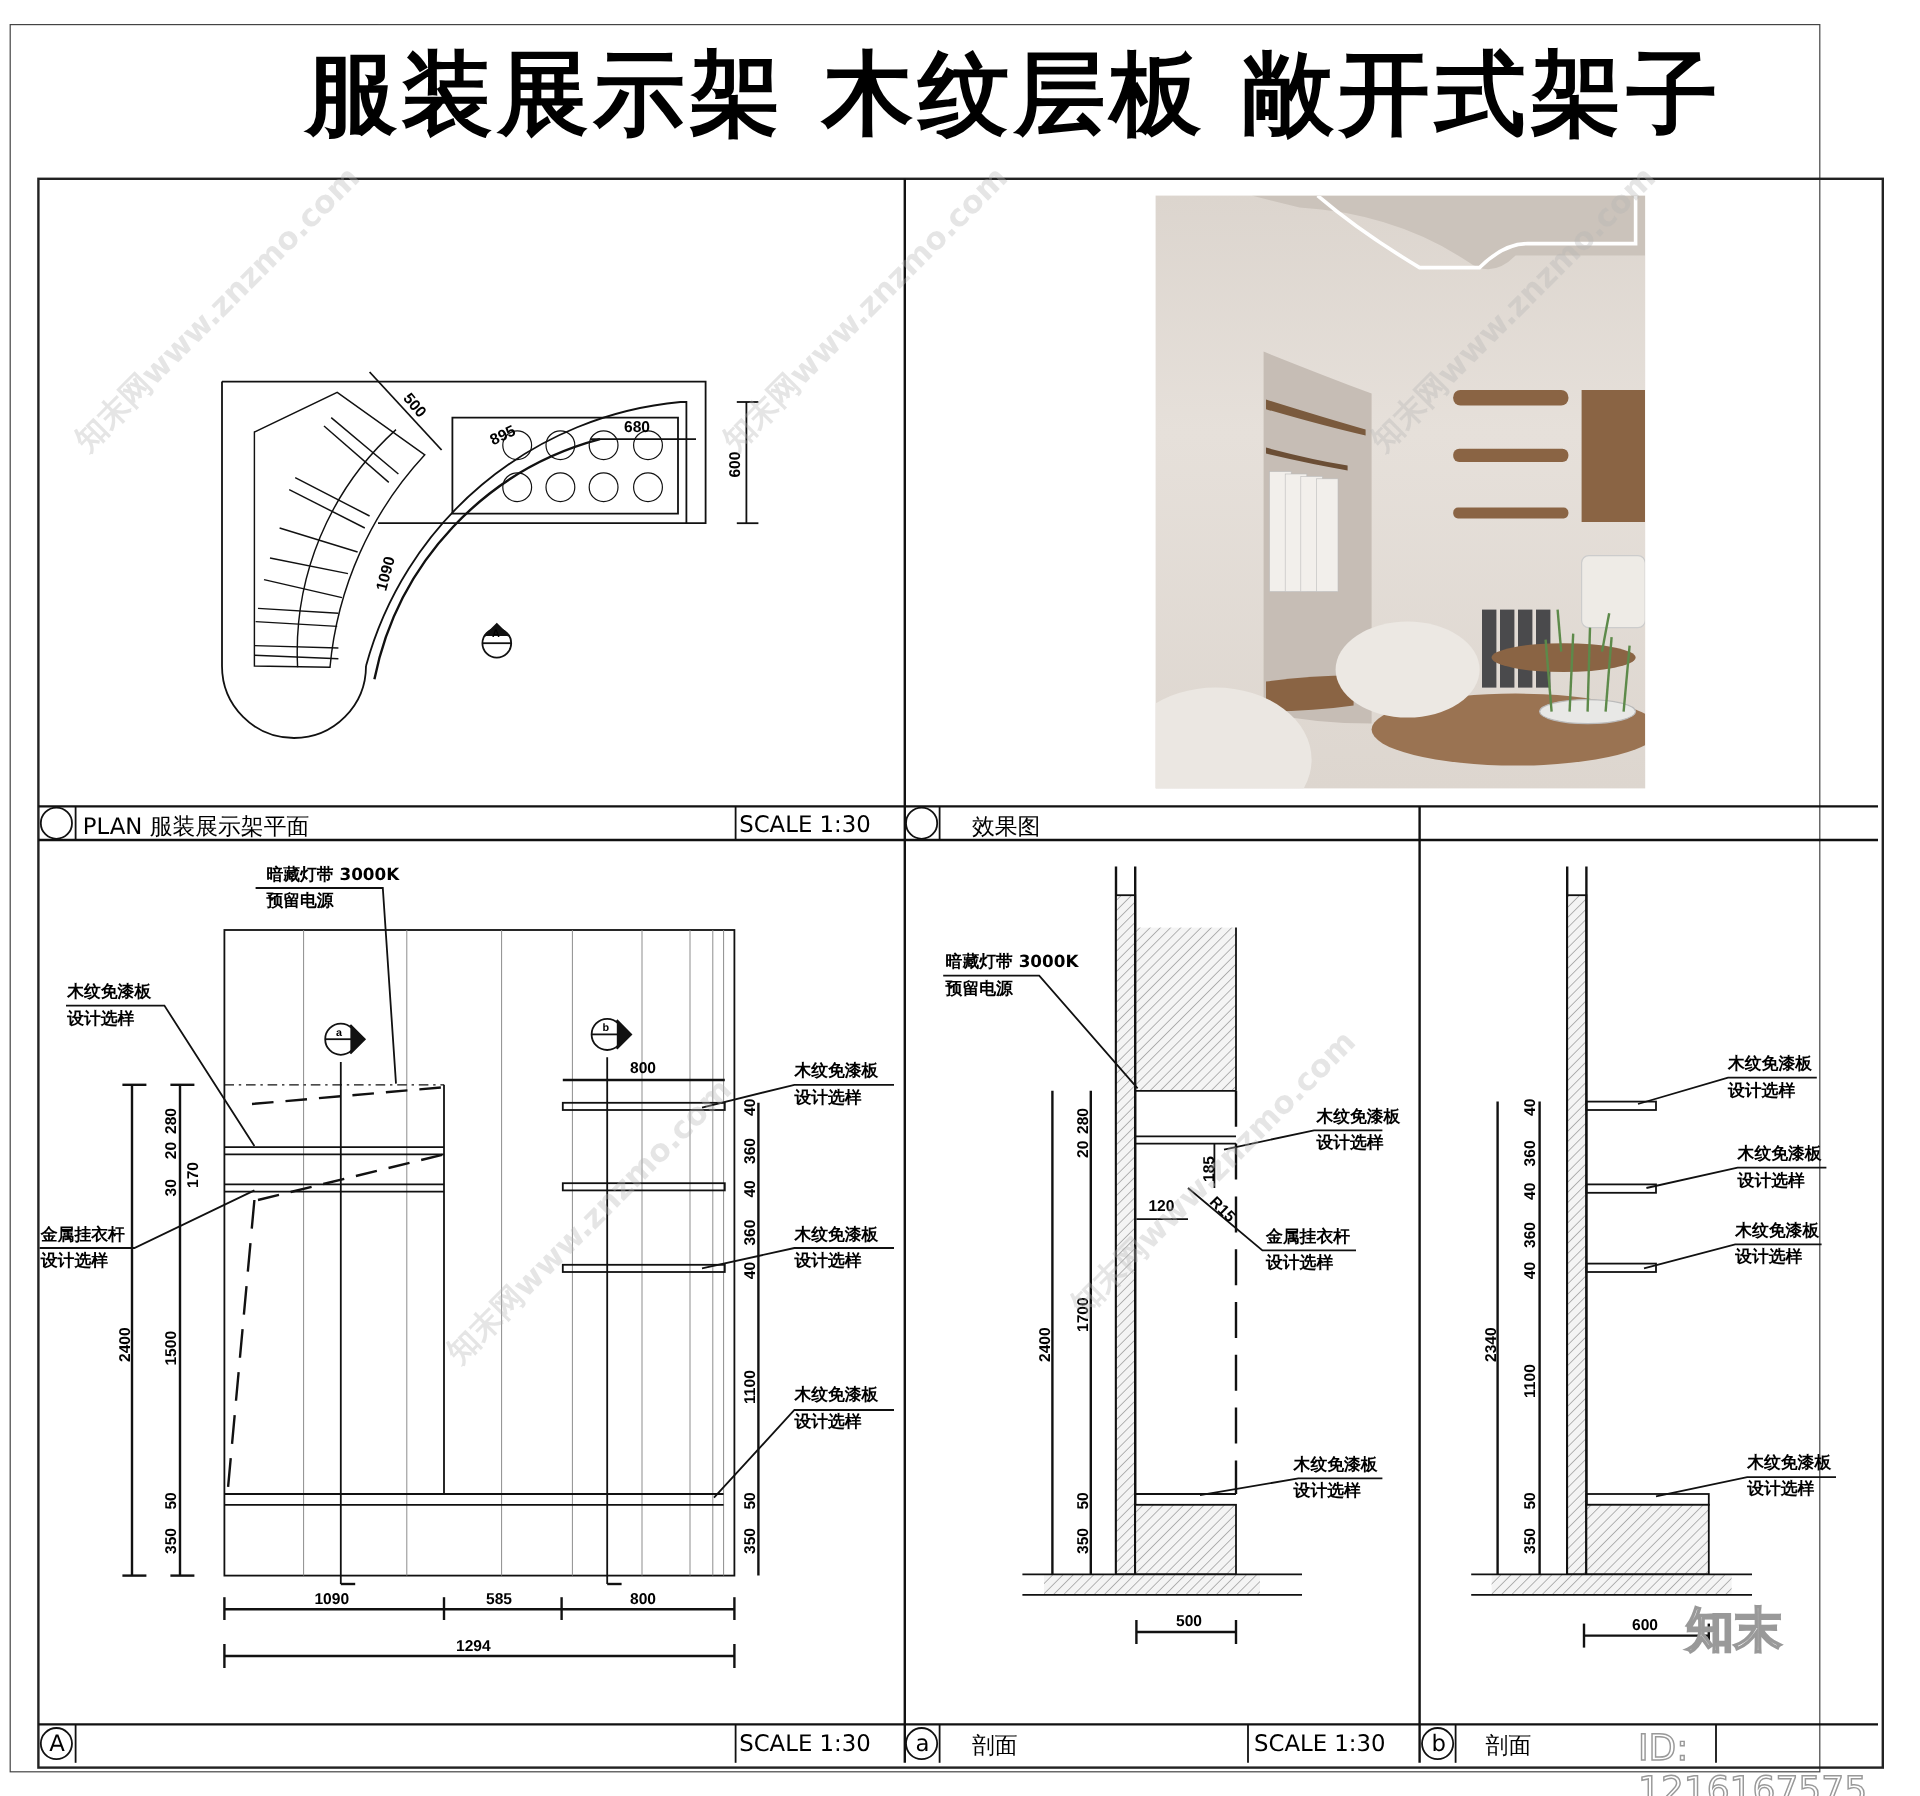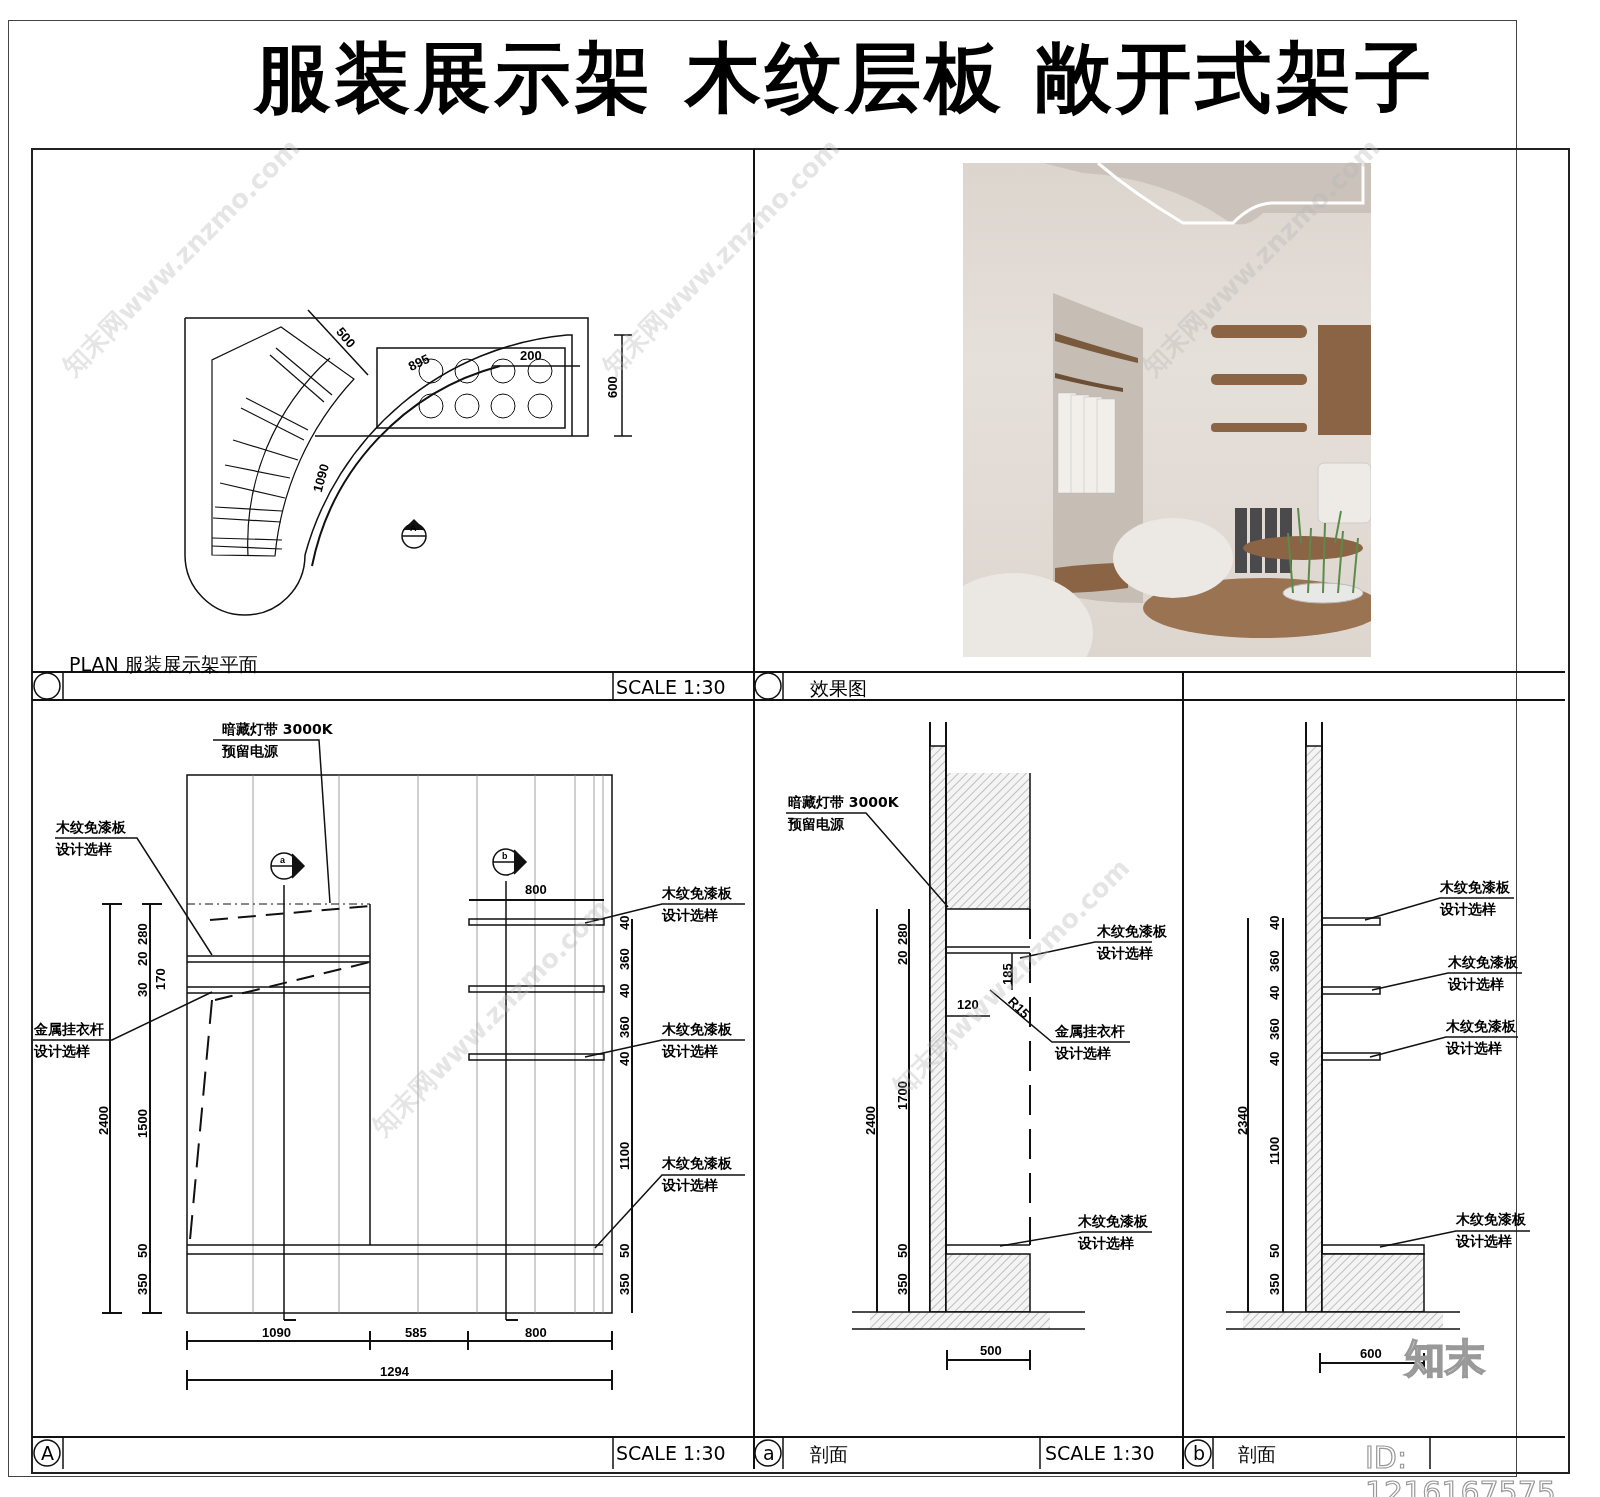--- a/index.html
+++ b/index.html
@@ -240,35 +240,35 @@
         <line x1="375" y1="430" x2="380" y2="368"></line>
         <line x1="390" y1="430" x2="395" y2="375"></line>
         <line x1="338" y1="380" x2="335" y2="345"></line>
         <line x1="372" y1="380" x2="378" y2="348"></line>
       </g>
     <ellipse cx="50" cy="470" rx="80" ry="60" fill="#ebe7e2"></ellipse>
     <ellipse cx="210" cy="395" rx="60" ry="40" fill="#ece8e3"></ellipse>
   </svg>
 </div>
 
-<span class="lbl" style="left:69px;top:652px;">PLAN 服装展示架平面</span>
+<span class="lbl" style="left:69px;top:676px;">PLAN 服装展示架平面</span>
 <span class="lbl" style="left:616px;top:676px;">SCALE 1:30</span>
 <span class="lbl" style="left:810px;top:676px;">效果图</span>
 <span class="lbl" style="left:41px;top:1442px;">A</span>
 <span class="lbl" style="left:88px;top:1508px;">ELEVATION 立面</span>
 <span class="lbl" style="left:616px;top:1442px;">SCALE 1:30</span>
 <span class="lbl" style="left:763px;top:1442px;">a</span>
 <span class="lbl" style="left:810px;top:1442px;">剖面</span>
 <span class="lbl" style="left:1045px;top:1442px;">SCALE 1:30</span>
 <span class="lbl" style="left:1193px;top:1442px;">b</span>
 <span class="lbl" style="left:1238px;top:1442px;">剖面</span>
 
 <span class="dim" style="left:335px;top:330px;transform:rotate(50deg);">500</span>
 <span class="dim" style="left:408px;top:355px;transform:rotate(-25deg);">895</span>
-<span class="dim" style="left:520px;top:348px;">200</span>
+<span class="dim" style="left:520px;top:348px;">680</span>
 <span class="dimv" style="left:605px;top:398px;">600</span>
 <span class="dimv" style="left:310px;top:490px;transform:rotate(-75deg);">1090</span>
 <span class="dim" style="left:410px;top:523px;font-size:9px;">A</span>
 
 <div class="note" style="left:222px;top:718px;">
     <div>暗藏灯带 3000K</div>
     <div>预留电源</div>
   </div>
 <div class="note" style="left:56px;top:816px;">
     <div>木纹免漆板</div>

